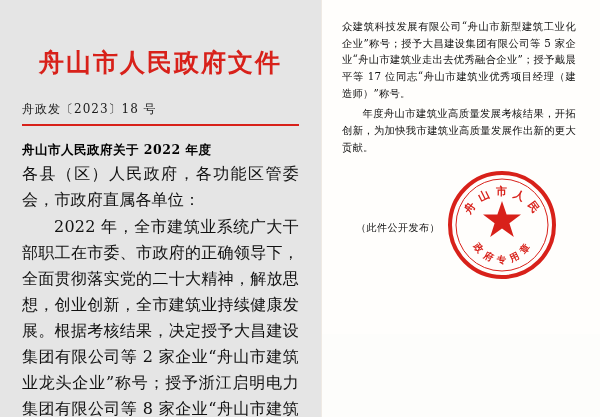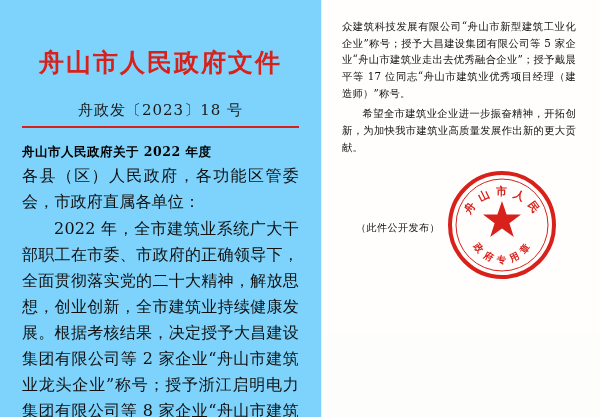--- a/index.html
+++ b/index.html
@@ -23,43 +23,43 @@
   }
   .page {
     position: relative;
     box-sizing: border-box;
   }
   .page-left {
     width: 348px;
     height: 417px;
     padding: 18px 22px 10px 22px;
     border-right: 1px solid #efeae4;
-    background: #7dd3fc;
+    background: #e5e5e5;
   }
   .page-right {
     width: 300px;
     height: 334px;
     padding: 18px 24px 10px 20px;
     background: #fffefc;
   }
   
   .masthead {
     text-align: center;
     color: #d8211a;
     font-family: "DejaVu Serif", serif;
     font-weight: bold;
     font-size: 25px;
     letter-spacing: 2px;
     margin-top: 28px;
     margin-bottom: 22px;
     white-space: nowrap;
   }
   .docnum {
-    text-align: center;
-    font-size: 15px;
+    text-align: left;
+    font-size: 12px;
     color: #1a1a1a;
     font-family: "DejaVu Serif", serif;
     margin-bottom: 6px;
     letter-spacing: 1px;
   }
   .redrule {
     height: 2px;
     background: #d8211a;
     margin: 6px 0 14px 0;
   }
@@ -141,21 +141,21 @@
 
     <div class="body-text">
       <p>各县（区）人民政府，各功能区管委会，市政府直属各单位：</p>
       <p class="indent">2022 年，全市建筑业系统广大干部职工在市委、市政府的正确领导下，全面贯彻落实党的二十大精神，解放思想，创业创新，全市建筑业持续健康发展。根据考核结果，决定授予大昌建设集团有限公司等 2 家企业“舟山市建筑业龙头企业”称号；授予浙江启明电力集团有限公司等 8 家企业“舟山市建筑业重点骨干企业”称号；授予浙江大润戴建工有限公司等 5 家企业“舟山市建筑业特色专业企业”称号；授予舟山市实安建设有限公司等 2 家企业“舟山市建筑业成长型进步企业”称号；授予舟山恒</p>
     </div>
   </div>
 
   <div class="page page-right">
     <div class="body-right">
       <p>众建筑科技发展有限公司“舟山市新型建筑工业化企业”称号；授予大昌建设集团有限公司等 5 家企业“舟山市建筑业走出去优秀融合企业”；授予戴晨平等 17 位同志“舟山市建筑业优秀项目经理（建造师）”称号。</p>
-      <p class="indent">希望全市建筑业企业进一步振奋精神，开拓创新，为加快我市建筑业高质量发展作出新的更大贡献。</p>
+      <p class="indent">年度舟山市建筑业高质量发展考核结果，开拓创新，为加快我市建筑业高质量发展作出新的更大贡献。</p>
     </div>
 
 
     <div class="seal-area">
       <div class="publish-note">（此件公开发布）</div>
       <svg class="seal" viewBox="0 0 112 112">
         <circle cx="56" cy="56" r="52" fill="none" stroke="#d8211a" stroke-width="4"></circle>
         <circle cx="56" cy="56" r="46" fill="none" stroke="#d8211a" stroke-width="1"></circle>
 
         <polygon points="56,32 60.6,45.6 75,45.6 63.4,54.2 67.8,68 56,59.6 44.2,68 48.6,54.2 37,45.6 51.4,45.6" fill="#d8211a"></polygon>

